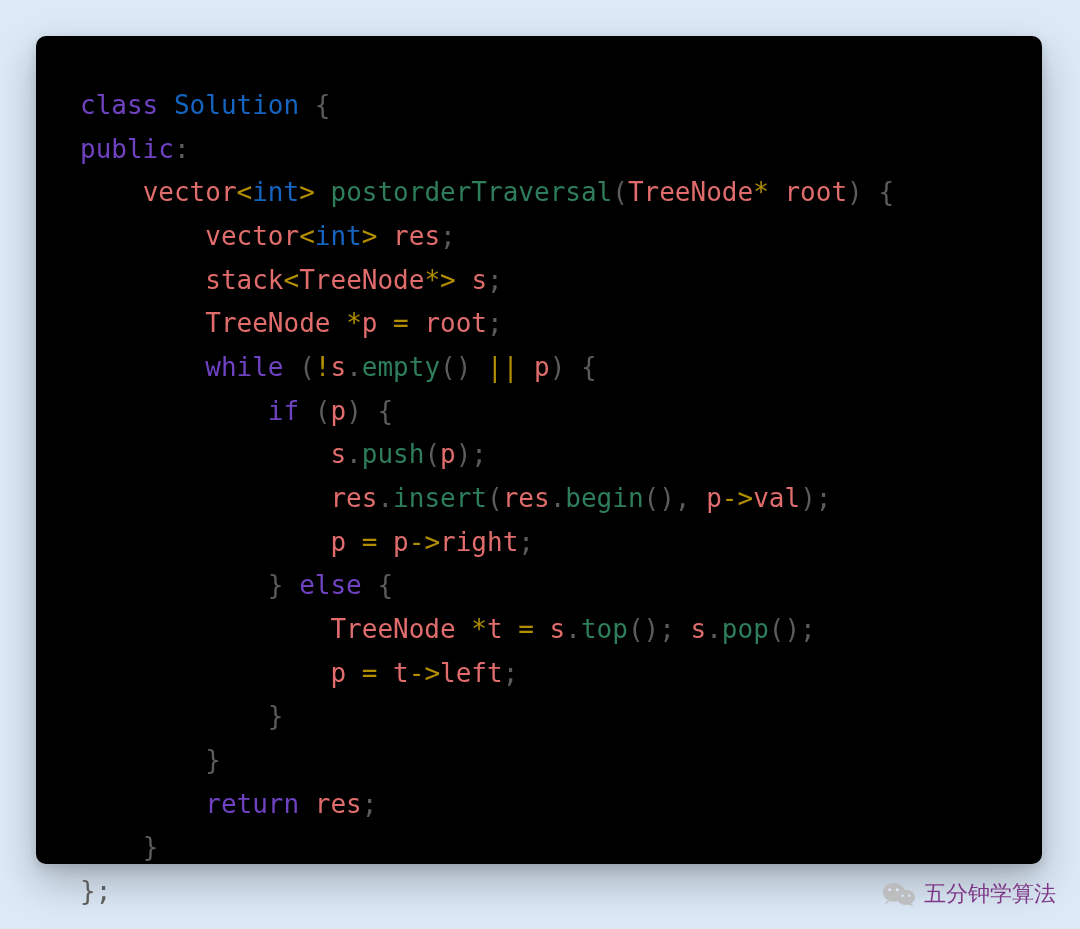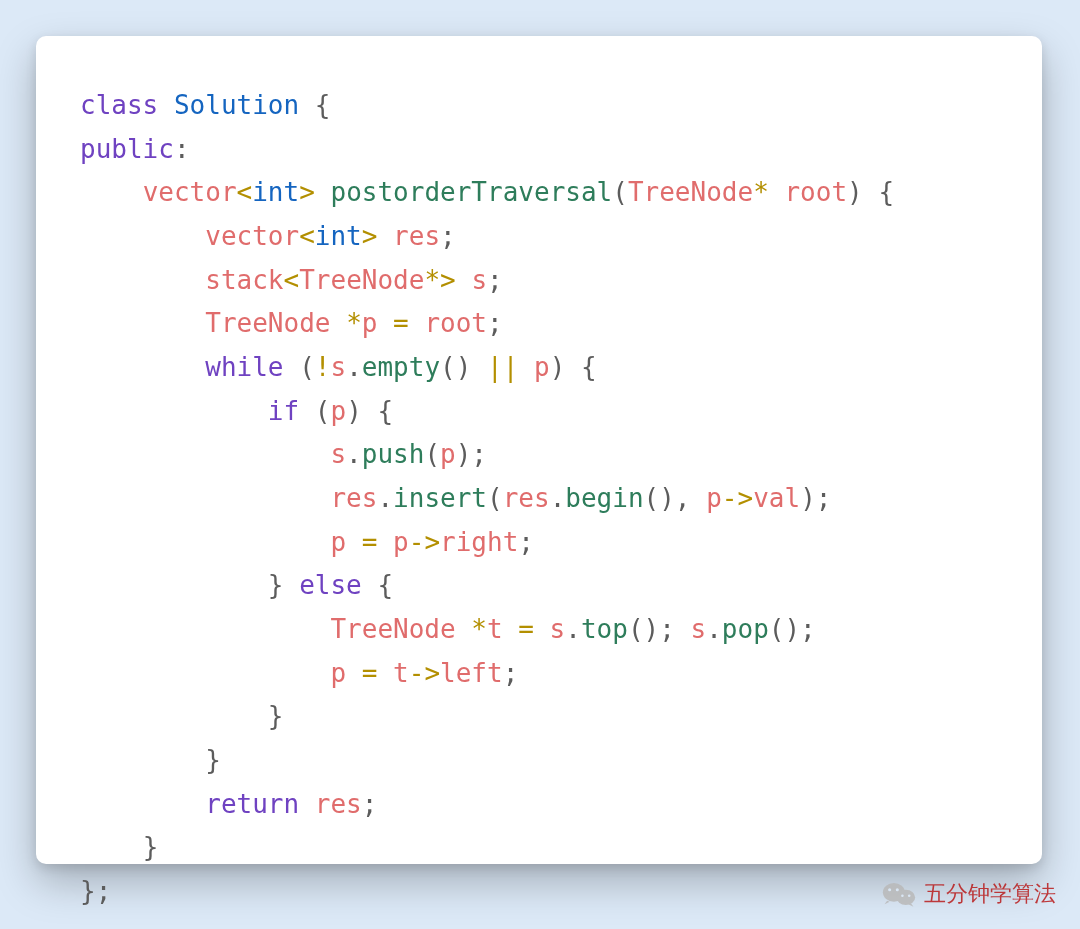--- a/index.html
+++ b/index.html
@@ -12,21 +12,21 @@
     overflow: hidden;
   }
   .page {
     width: 1080px;
     height: 929px;
     position: relative;
     box-sizing: border-box;
     padding: 36px;
   }
   .card {
-    background: #ffffff;
+    background: #000000;
     border-radius: 10px;
     box-shadow: 0 18px 40px rgba(0,0,0,0.25), 0 4px 12px rgba(0,0,0,0.12);
     padding: 48px 44px;
     width: 1006px;
     height: 828px;
     box-sizing: border-box;
   }
   pre.code {
     margin: 0;
     font-family: inherit;
@@ -42,21 +42,21 @@
   .tok-op   { color: #b38f00; }   
   .tok-punc { color: #5c5c5c; }   
 
   .watermark {
     position: absolute;
     bottom: 20px;
     right: 24px;
     display: flex;
     align-items: center;
     gap: 8px;
-    color: #b91c1c;
+    color: #701a75;
     font-family: "PingFang SC","Microsoft YaHei","Heiti SC",sans-serif;
     font-size: 22px;
     opacity: 0.85;
     pointer-events: none;
   }
   .watermark svg { display:block; }
 </style>
 </head>
 <body>
 

